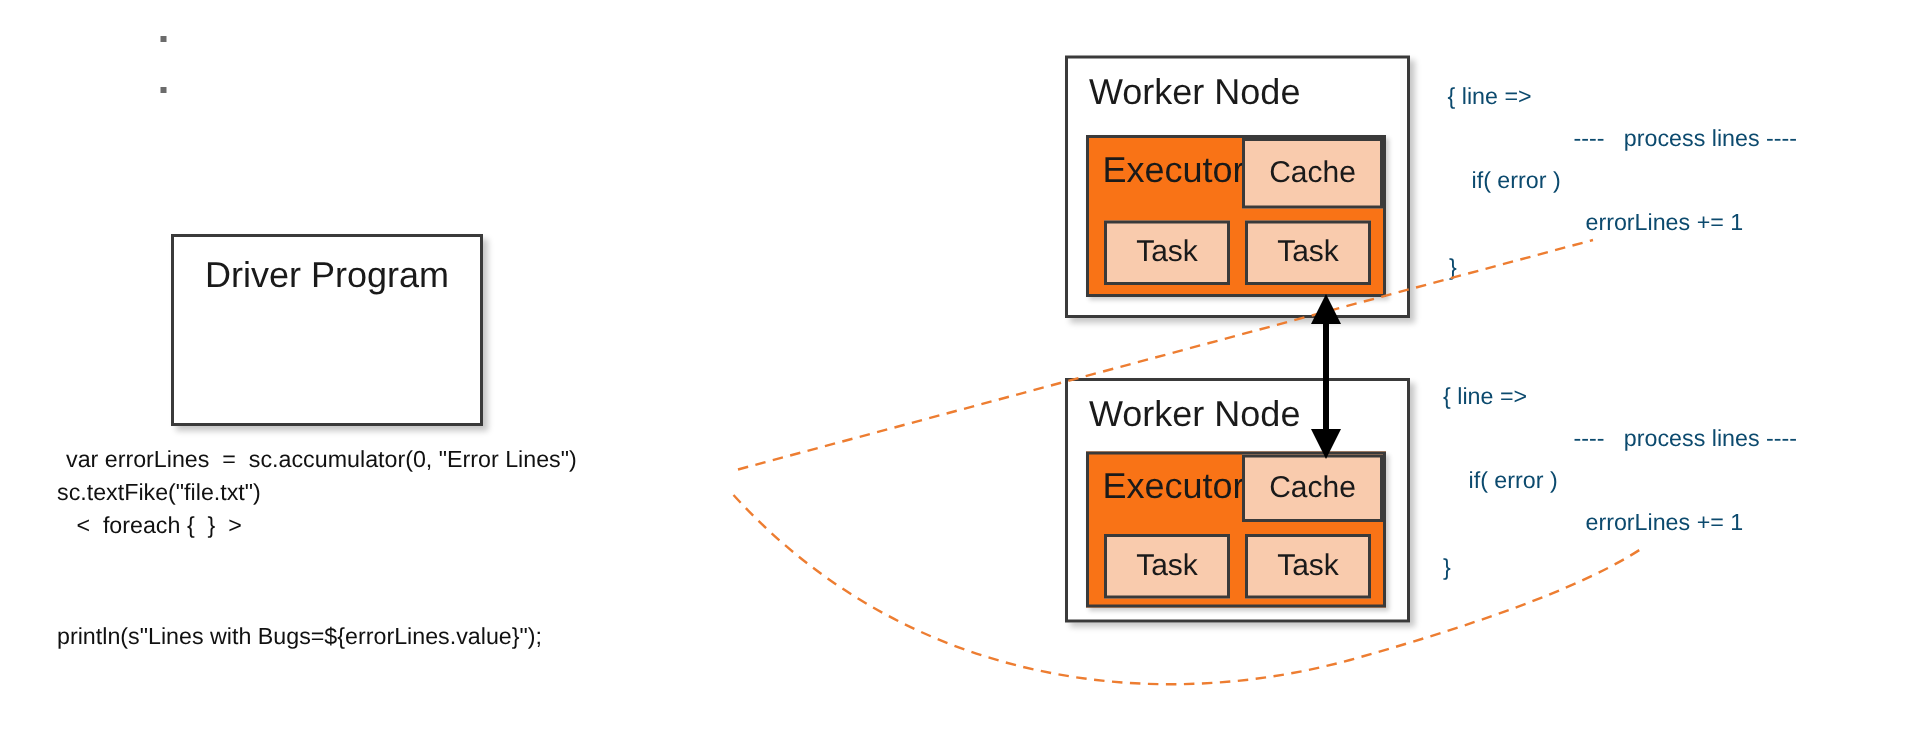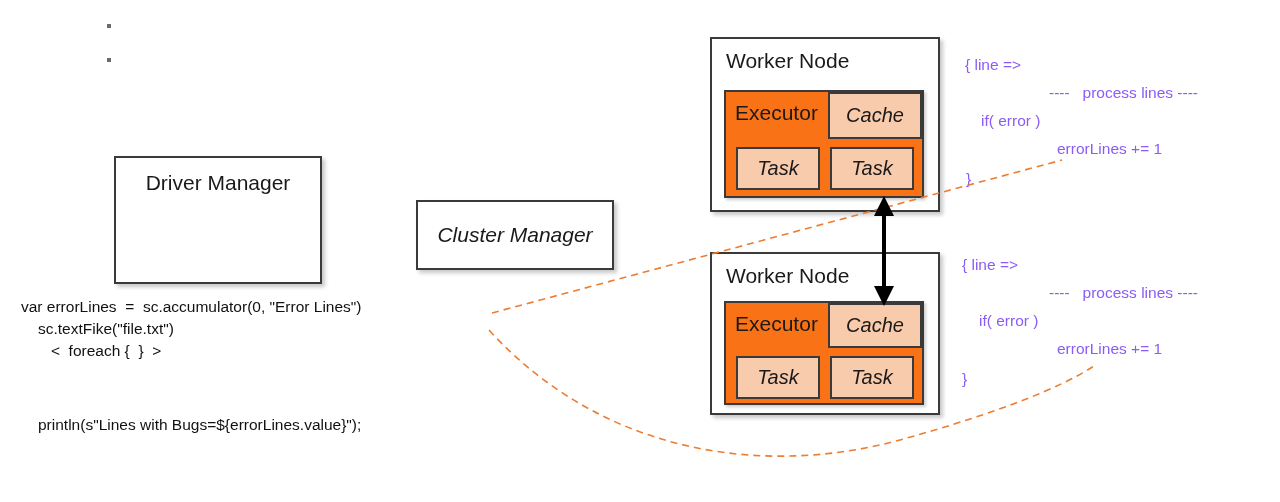--- a/index.html
+++ b/index.html
@@ -20,50 +20,49 @@
   .box {
     position: absolute;
     box-sizing: border-box;
     border: 2px solid #3a3a3a;
     background: #ffffff;
     box-shadow: 3px 3px 4px rgba(0,0,0,0.22);
   }
   .box-title {
     position: absolute;
     color: #1a1a1a;
-    font-size: 21px;
+    font-size: 24px;
     line-height: 1;
     white-space: nowrap;
   }
   .fill-light { background: #f97316; }
   .fill-deep  { background: #f9cbad; }
 
   .centered-label {
     position: absolute;
     inset: 0;
     display: flex;
     align-items: center;
     justify-content: center;
     color: #1a1a1a;
     font-size: 21px;
     white-space: nowrap;
-    font-style: italic;
   }
 
   
   .code-block {
     position: absolute;
     color: #111111;
     font-size: 15.5px;
     line-height: 22px;
     white-space: pre;
   }
   .annot-block {
     position: absolute;
-    color: #8b5cf6;
+    color: #0c4a6e;
     font-size: 15.5px;
     line-height: 25px;
     white-space: pre;
   }
 
   
   #overlay {
     position: absolute;
     left: 0;
     top: 0;
@@ -81,26 +80,23 @@
 </style>
 </head>
 <body>
 
 <div id="canvas">
 
   <div class="dot-artifact" style="left:107px; top:24px;"></div>
   <div class="dot-artifact" style="left:107px; top:58px;"></div>
 
   <div class="box" style="left:114px; top:156px; width:208px; height:128px;">
-    <div class="box-title" style="left:0; top:14px; width:100%; text-align:center;">Driver Manager</div>
+    <div class="box-title" style="left:0; top:14px; width:100%; text-align:center;">Driver Program</div>
   </div>
 
-  <div class="box" style="left:416px; top:200px; width:198px; height:70px;">
-    <div class="centered-label">Cluster Manager</div>
-  </div>
 
   <div class="box" style="left:710px; top:37px; width:230px; height:175px;">
     <div class="box-title" style="left:14px; top:11px;">Worker Node</div>
 
     <div class="box fill-light" style="left:12px; top:51px; width:200px; height:108px; box-shadow:2px 2px 3px rgba(0,0,0,0.2);">
       <div class="box-title" style="left:9px; top:10px;">Executor</div>
 
       <div class="box fill-deep" style="left:102px; top:0px; width:94px; height:47px; box-shadow:none;">
         <div class="centered-label" style="font-size:20px;">Cache</div>
       </div>
@@ -128,21 +124,21 @@
       <div class="box fill-deep" style="left:10px; top:53px; width:84px; height:43px; box-shadow:none;">
         <div class="centered-label" style="font-size:20px;">Task</div>
       </div>
 
       <div class="box fill-deep" style="left:104px; top:53px; width:84px; height:43px; box-shadow:none;">
         <div class="centered-label" style="font-size:20px;">Task</div>
       </div>
     </div>
   </div>
 
-  <div class="code-block" style="left:21px; top:296px;">var errorLines  =  sc.accumulator(0, "Error Lines")</div>
+  <div class="code-block" style="left:44px; top:296px;">var errorLines  =  sc.accumulator(0, "Error Lines")</div>
   <div class="code-block" style="left:38px; top:318px;">sc.textFike("file.txt")</div>
   <div class="code-block" style="left:38px; top:340px;">   &lt;  foreach {  }  &gt;</div>
   <div class="code-block" style="left:38px; top:414px;">println(s"Lines with Bugs=${errorLines.value}");</div>
 
   <div class="annot-block" style="left:965px; top:52px;">{ line =&gt;</div>
   <div class="annot-block" style="left:1049px; top:80px;">----   process lines ----</div>
   <div class="annot-block" style="left:981px; top:108px;">if( error )</div>
   <div class="annot-block" style="left:1057px; top:136px;">errorLines += 1</div>
   <div class="annot-block" style="left:966px; top:166px;">}</div>
 

